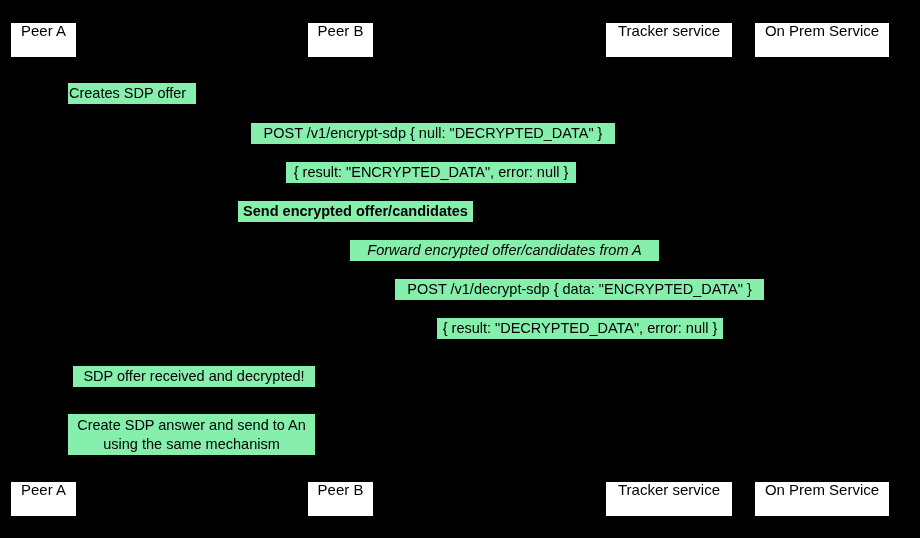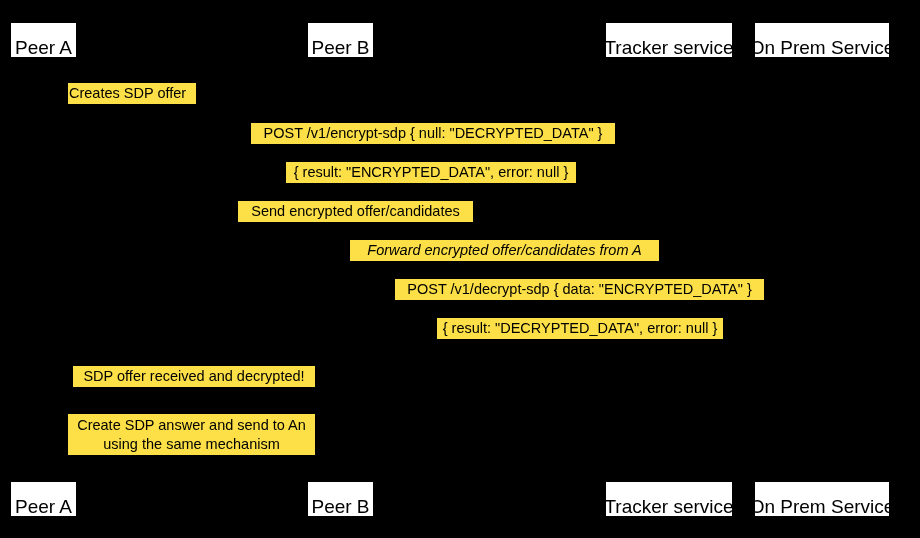--- a/index.html
+++ b/index.html
@@ -16,24 +16,24 @@
     height: 538px;
     background: #000000;
     overflow: hidden;
   }
   
   .participant {
     position: absolute;
     background: #ffffff;
     border: 1px solid #000000;
     color: #000000;
-    font-size: 19px;
+    font-size: 15px;
     line-height: 1;
     display: flex;
-    align-items: flex-end;
+    align-items: flex-start;
     justify-content: center;
     box-sizing: border-box;
     white-space: nowrap;
   }
   
   .lifeline {
     position: absolute;
     width: 0;
     border-left: 1px solid #000000;
   }
@@ -48,21 +48,21 @@
     width: 0;
     height: 0;
     border-top: 4px solid transparent;
     border-bottom: 4px solid transparent;
   }
   .arrow-head.right { border-left: 8px solid #000000; }
   .arrow-head.left  { border-right: 8px solid #000000; }
   
   .label-box {
     position: absolute;
-    background: #fde047;
+    background: #86efac;
     border: 1px solid #000000;
     color: #000000;
     font-size: 14.5px;
     line-height: 19px;
     box-sizing: border-box;
     display: flex;
     align-items: center;
     justify-content: center;
     text-align: center;
     white-space: pre;
@@ -118,21 +118,21 @@
   </div>
 
   <div class="label-box" style="left:250px; top:122px; width:366px; height:23px;">
     <span>POST /v1/encrypt-sdp { null: "DECRYPTED_DATA" }</span>
   </div>
 
   <div class="label-box" style="left:285px; top:161px; width:292px; height:23px;">
     <span>{ result: "ENCRYPTED_DATA", error: null }</span>
   </div>
 
-  <div class="label-box" style="left:237px; top:200px; width:237px; height:23px;">
+  <div class="label-box" style="left:237px; top:200px; width:237px; height:23px;font-weight:bold;">
     <span>Send encrypted offer/candidates</span>
   </div>
 
   <div class="label-box" style="left:349px; top:239px; width:311px; height:23px;font-style:italic;">
     <span>Forward encrypted offer/candidates from A</span>
   </div>
 
   <div class="label-box" style="left:394px; top:278px; width:371px; height:23px;">
     <span>POST /v1/decrypt-sdp { data: "ENCRYPTED_DATA" }</span>
   </div>

